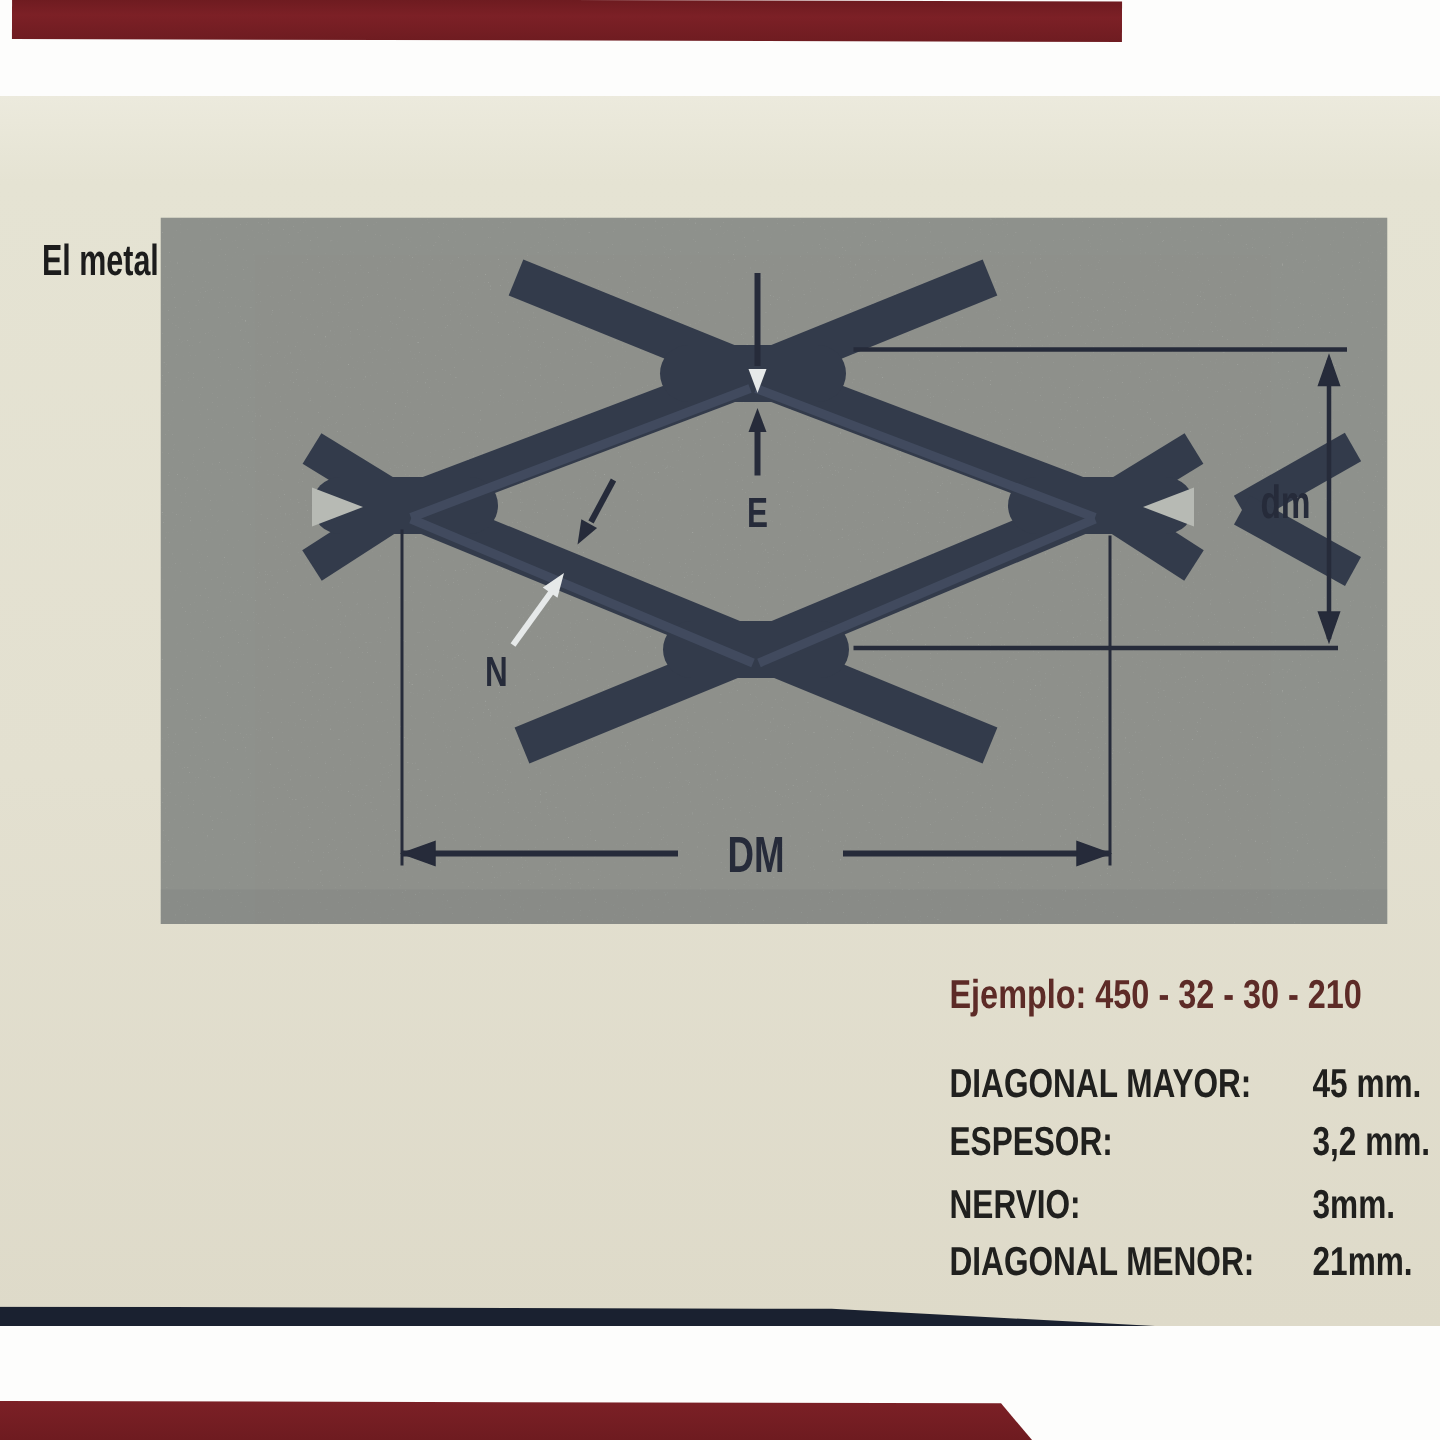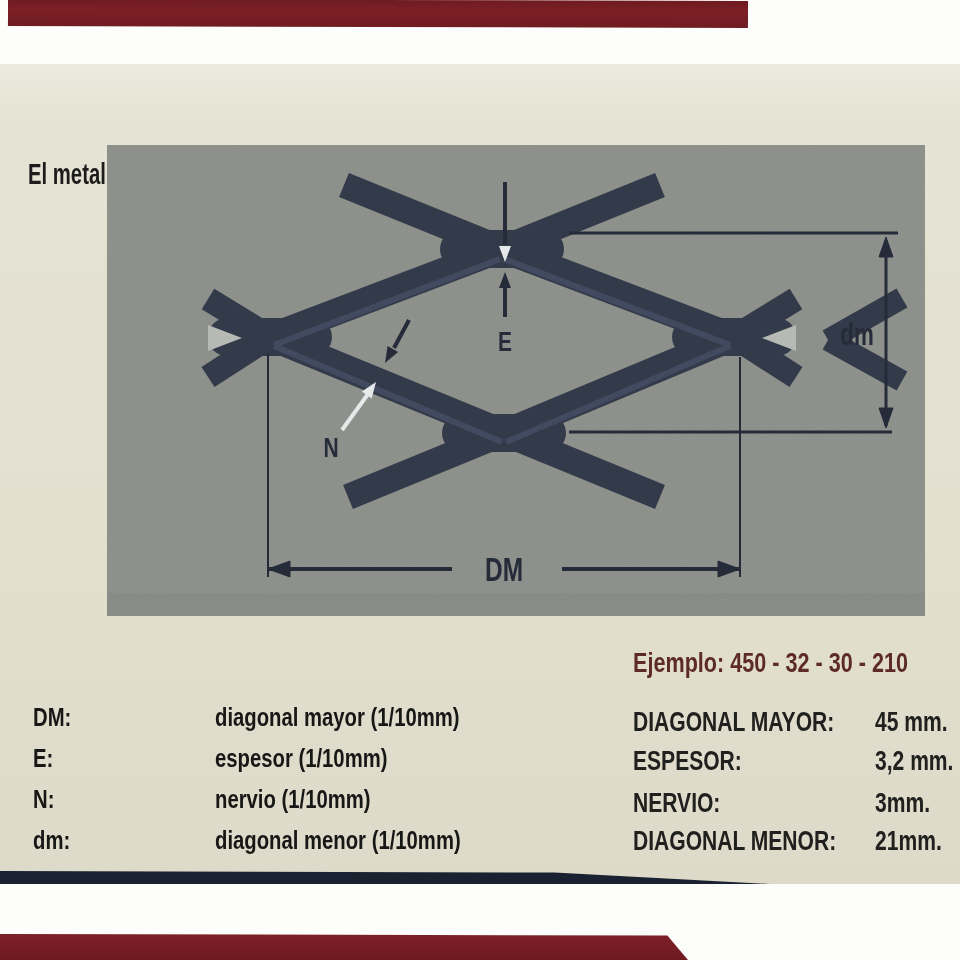--- a/index.html
+++ b/index.html
@@ -137,34 +137,20 @@
         <g>
           <line x1="302" y1="175" x2="287" y2="203" stroke="#262b3a" stroke-width="4"></line>
           <polygon points="0,0 16,-6 16,6" transform="translate(278,218) rotate(-60.8)" fill="#262b3a"></polygon>
           <line x1="235" y1="285" x2="261" y2="249" stroke="#e6e9e9" stroke-width="4"></line>
           <polygon points="0,0 16,-6 16,6" transform="translate(269,237) rotate(125.3)" fill="#e6e9e9"></polygon>
         </g>
         <text transform="translate(224,312) scale(.75,1)" text-anchor="middle" font-size="28" font-weight="700" fill="#262b3a">N</text>
       </svg>
     </div>
 
-    <div class="defs">
-      <div class="def-row">
-        <span class="def-abbr">DM:</span><span class="def-desc">diagonal mayor (1/10mm)</span>
-      </div>
-      <div class="def-row">
-        <span class="def-abbr">E:</span><span class="def-desc">espesor (1/10mm)</span>
-      </div>
-      <div class="def-row">
-        <span class="def-abbr">N:</span><span class="def-desc">nervio (1/10mm)</span>
-      </div>
-      <div class="def-row">
-        <span class="def-abbr">dm:</span><span class="def-desc">diagonal menor (1/10mm)</span>
-      </div>
-    </div>
 
     <div class="example-heading">Ejemplo: 450 - 32 - 30 - 210</div>
     <div class="ex-rows">
       <div class="ex-row" style="top:0;">
         <span class="ex-label">DIAGONAL MAYOR:</span>
         <span class="ex-value">45 mm.</span>
       </div>
       <div class="ex-row" style="top:39px;">
         <span class="ex-label">ESPESOR:</span>
         <span class="ex-value">3,2 mm.</span>

